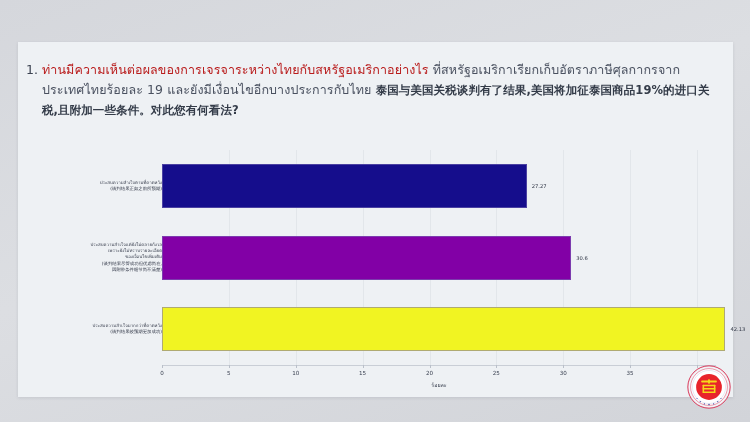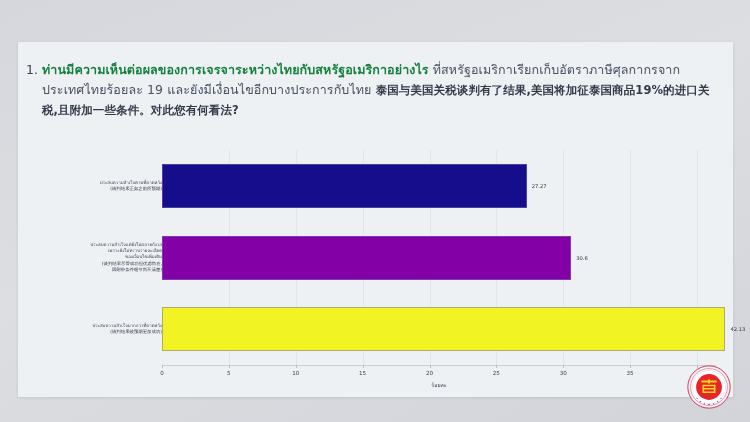--- a/index.html
+++ b/index.html
@@ -53,21 +53,21 @@
     color: #3b4250;
     line-height: 20px;
   }
   #question-text {
     flex: 1 1 auto;
     font-size: 12.5px;
     line-height: 20px;
     color: #3b4250;
     letter-spacing: 0.1px;
   }
-  .q-bold { font-weight: bold; color: #15803d; }
+  .q-bold { font-weight: normal; color: #b91c1c; }
   .q-reg  { font-weight: normal; color: #4a5160; }
   .q-cn   { font-weight: bold; color: #333b48; font-size: 11.5px; }
 
   
   #chart-area {
     position: absolute;
     left: 20px;
     top: 108px;
     width: 690px;
     height: 240px;

